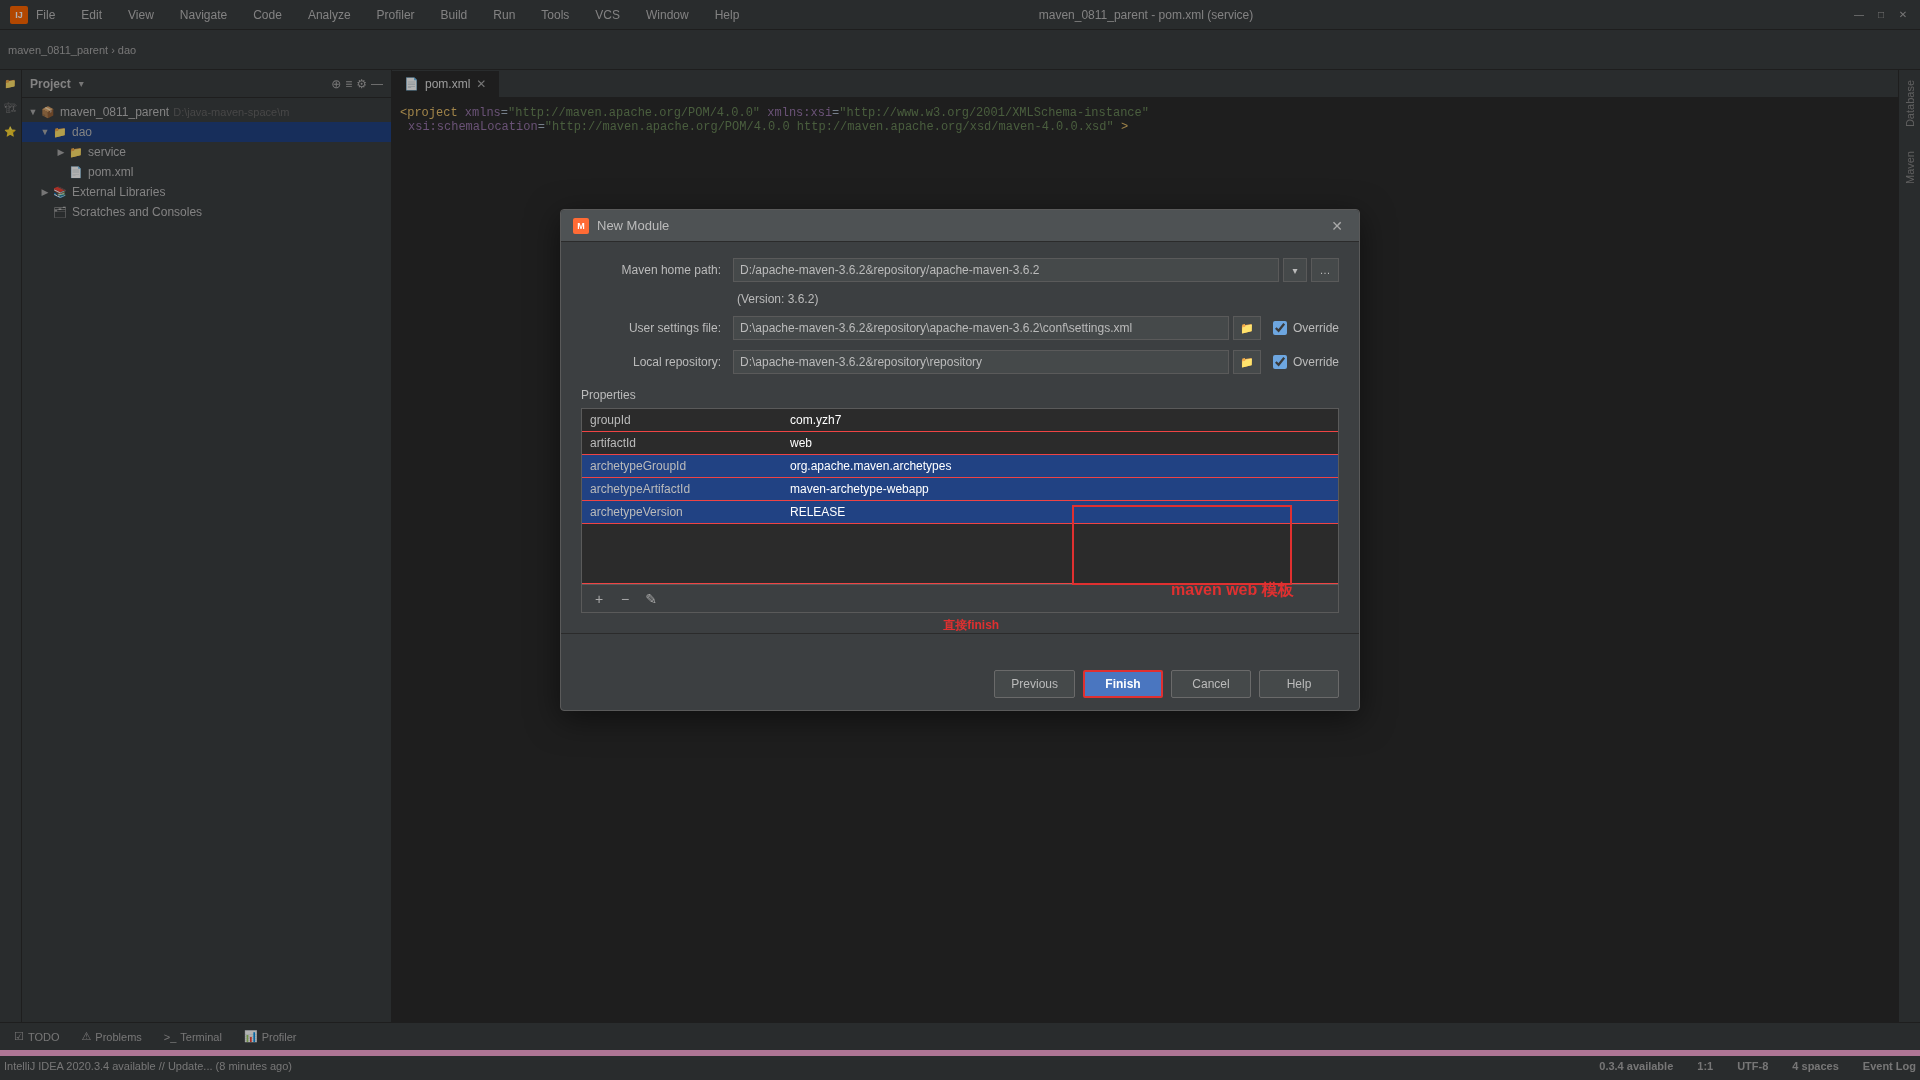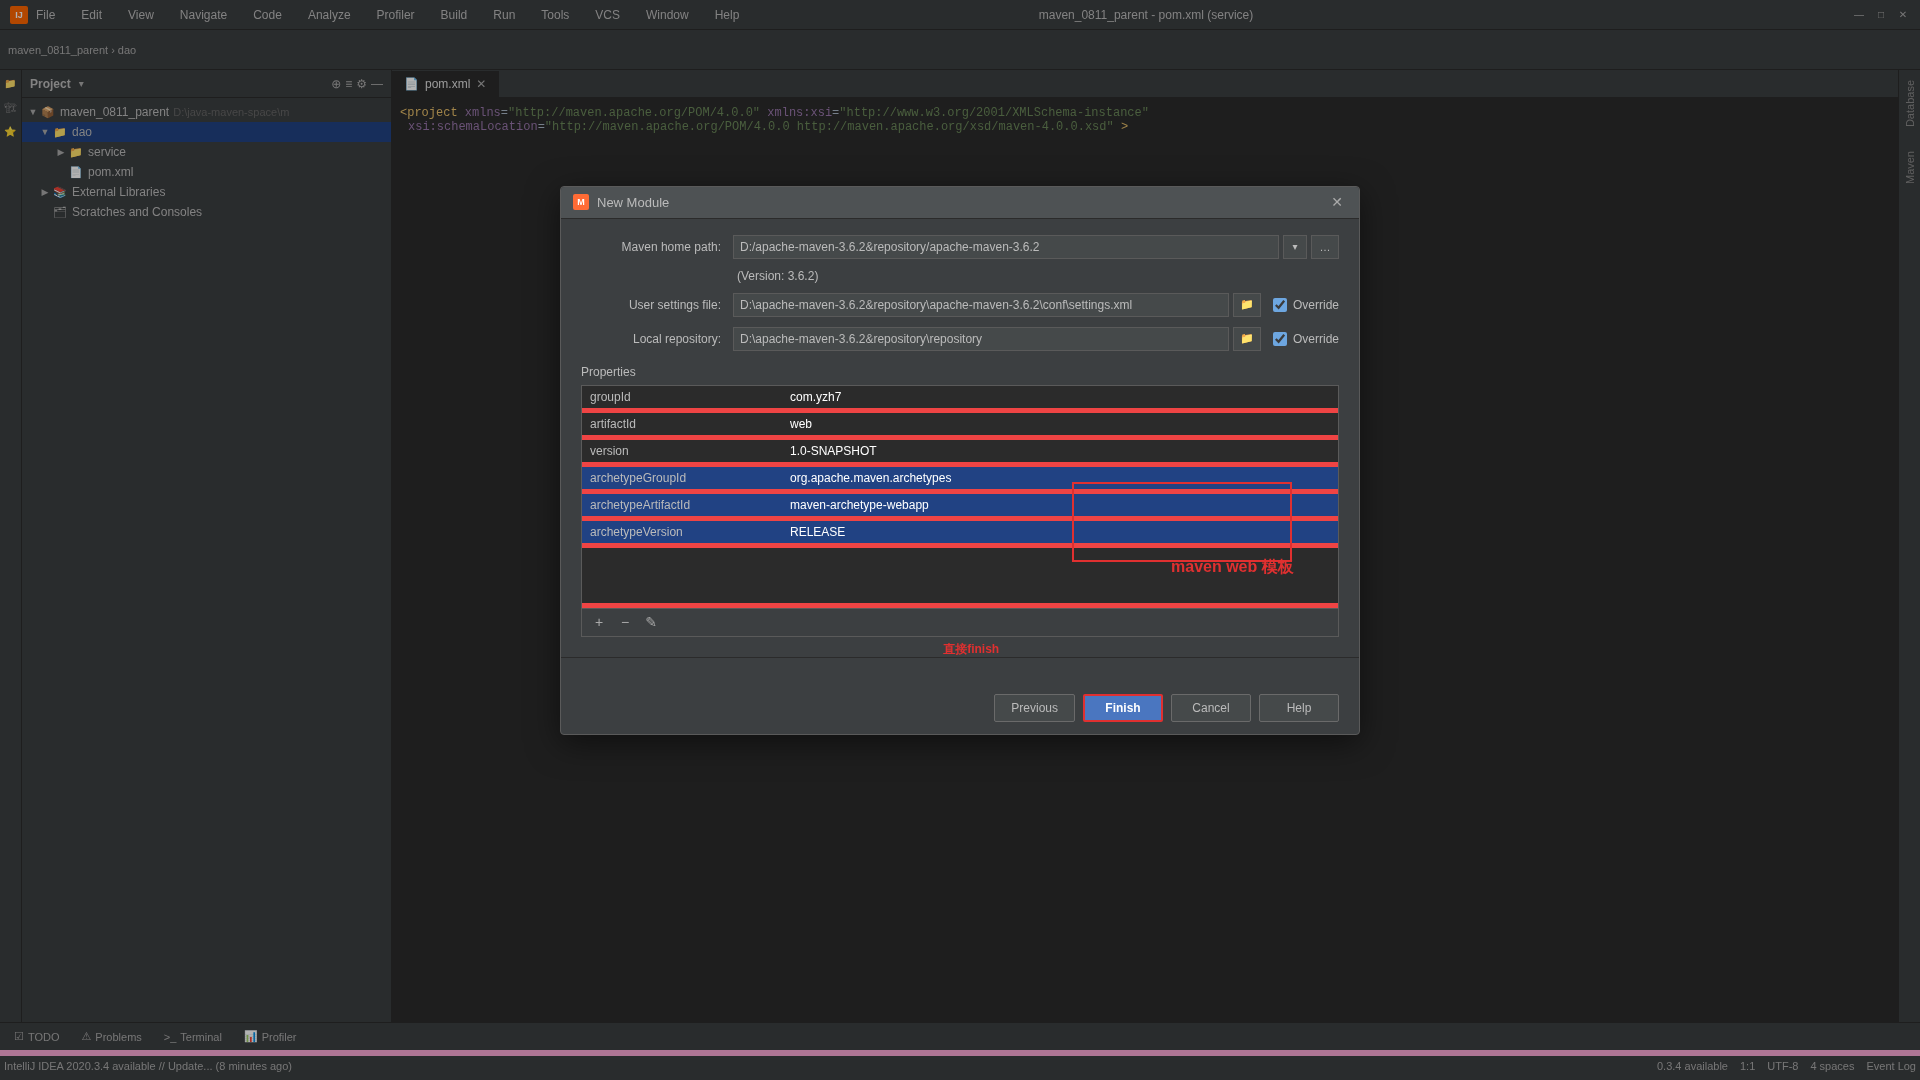--- a/index.html
+++ b/index.html
@@ -240,21 +240,21 @@
       height: 22px;
       background: #3c3f41;
       border-top: 6px solid #f9a8d4;
       display: flex;
       align-items: flex-end;
       padding: 0 4px;
       gap: 12px;
       color: #aaa;
       font-size: 11px;
     }
-    .status-bar .status-right { margin-left: auto; display: flex; gap: 12px; }
+    .status-bar .status-right { margin-left: auto; display: flex; gap: 24px; font-weight: bold; }
     .status-update { color: #aaa; cursor: pointer; }
 
     
     .modal-overlay {
       position: absolute;
       top: 0; left: 0; right: 0; bottom: 0;
       background: rgba(0,0,0,0.3);
       display: flex;
       align-items: center;
       justify-content: center;
@@ -392,21 +392,21 @@
       position: relative;
     }
     .properties-table {
       width: 100%;
       border-collapse: collapse;
     }
     .properties-table td {
       padding: 4px 8px;
       color: #bbb;
       font-size: 12px;
-      border-bottom: 5px solid #ef4444;
+      border-bottom: 1px solid #ef4444;
       vertical-align: middle;
     }
     .properties-table tr.highlighted {
       background: #214283;
     }
     .properties-table td:first-child {
       width: 200px;
       color: #bbb;
     }
     .properties-table td:last-child {
@@ -697,24 +697,20 @@
           <div class="properties-table-wrap">
             <table class="properties-table">
               <tbody>
                 <tr>
                   <td>groupId</td>
                   <td>com.yzh7</td>
                 </tr>
                 <tr>
                   <td>artifactId</td>
                   <td>web</td>
-                </tr>
-                <tr>
-                  <td>version</td>
-                  <td>1.0-SNAPSHOT</td>
                 </tr>
                 <tr class="highlighted">
                   <td>archetypeGroupId</td>
                   <td>org.apache.maven.archetypes</td>
                 </tr>
                 <tr class="highlighted">
                   <td>archetypeArtifactId</td>
                   <td>maven-archetype-webapp</td>
                 </tr>
                 <tr class="highlighted">

